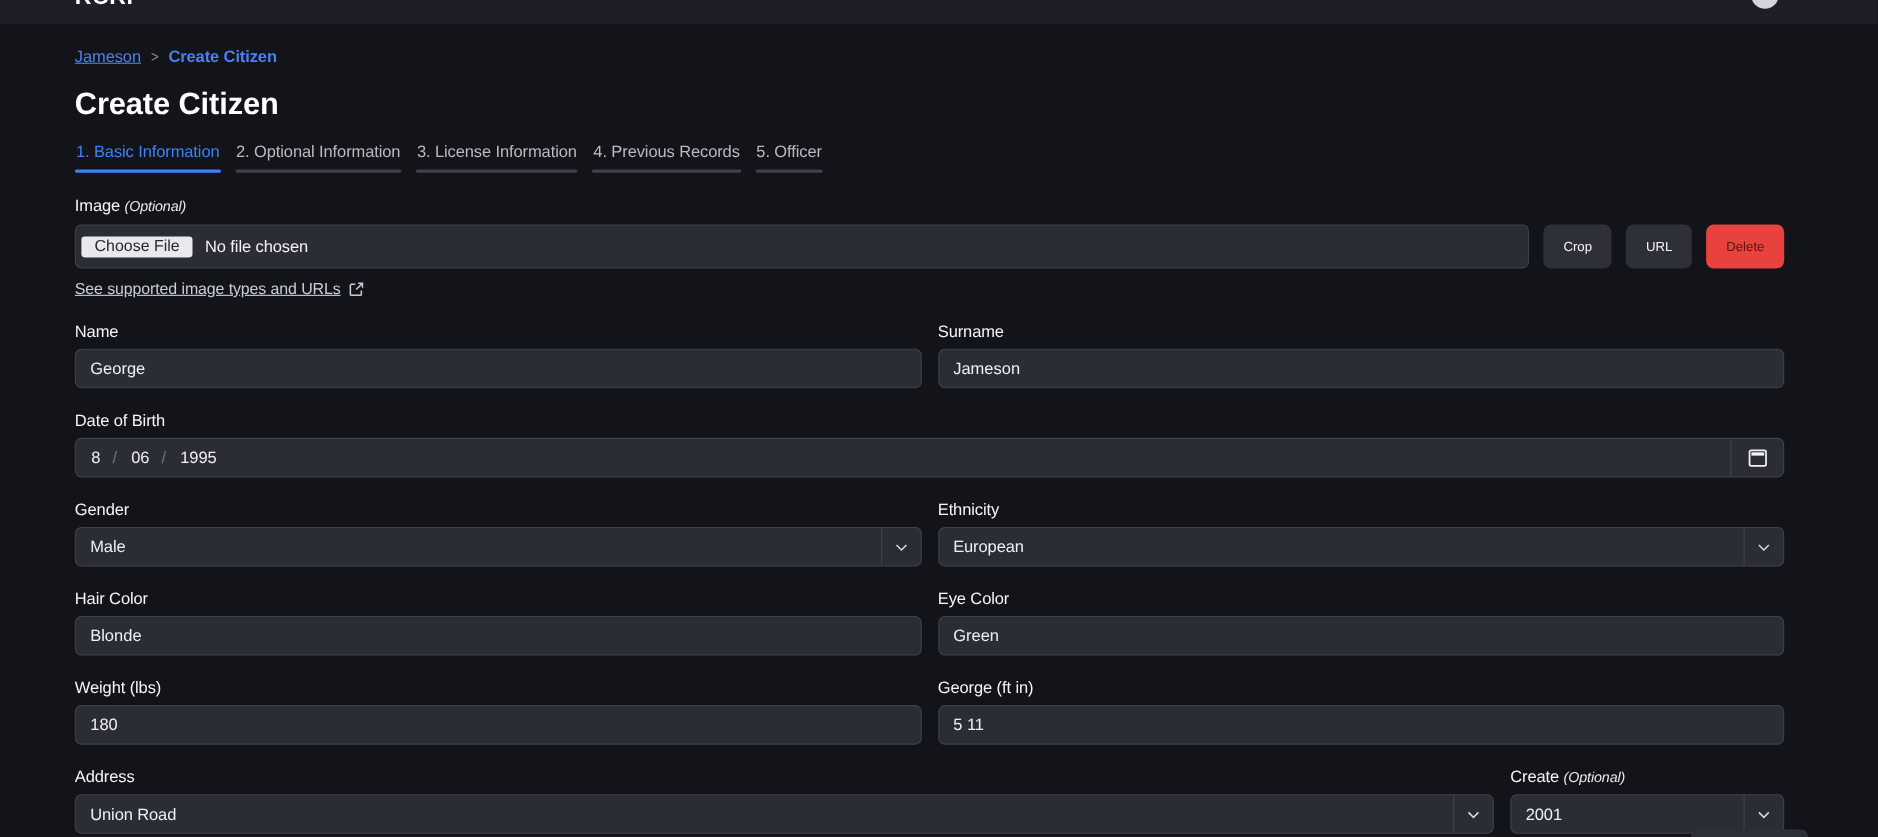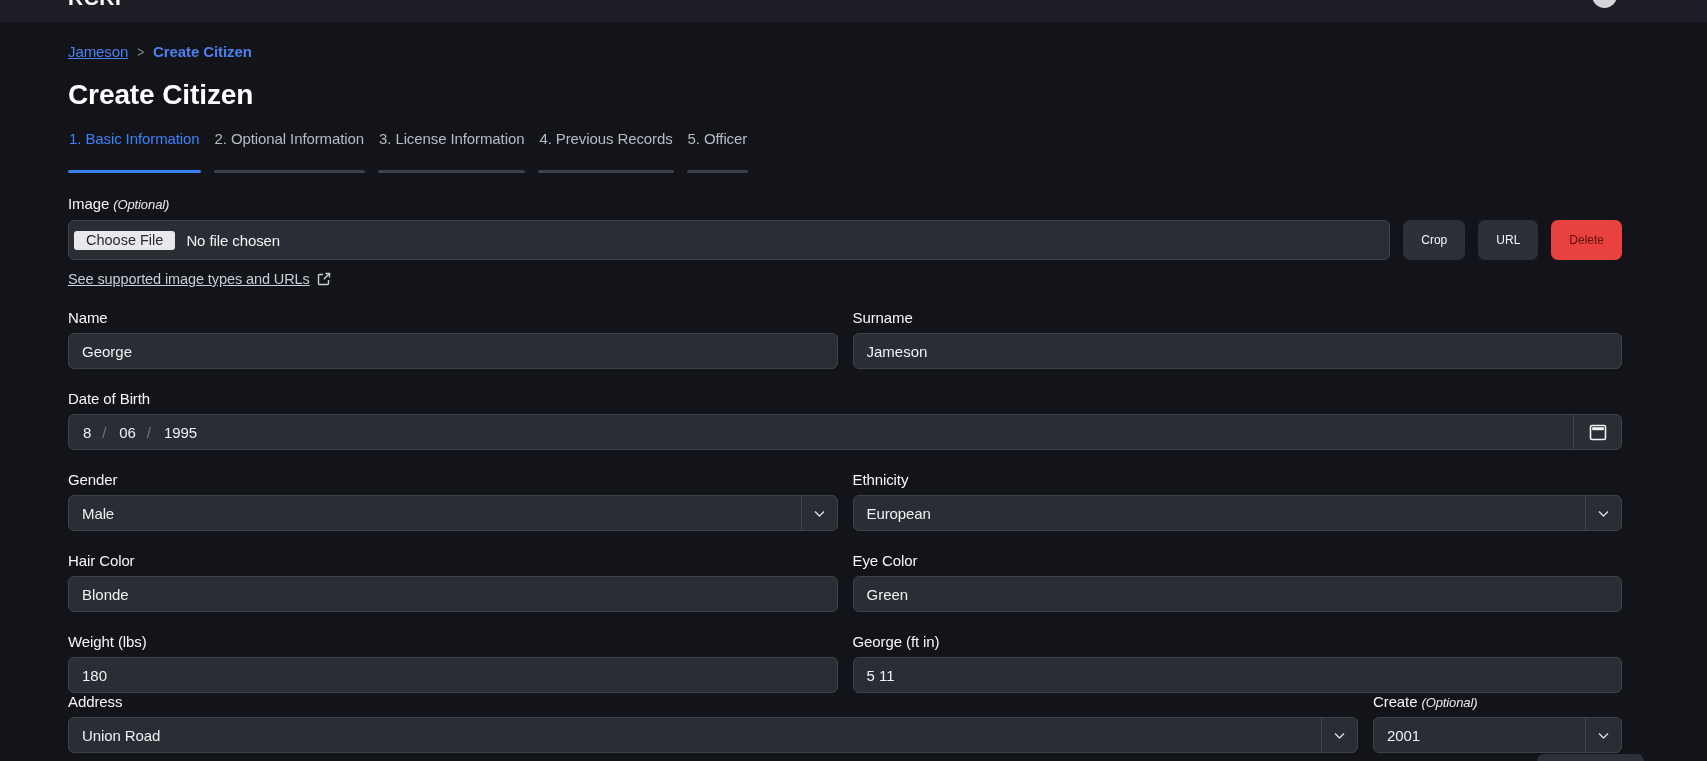--- a/index.html
+++ b/index.html
@@ -36,33 +36,33 @@
   .breadcrumb a { color:#4c80f2; text-decoration:none; cursor:pointer; }
   .crumb-first { text-decoration:underline !important; }
   .crumb-last { font-weight:700; }
   .crumb-sep { color:#8a8f99; font-size:12px; margin:0 9px; transform:scaleY(1.2); }
 
   .page-title { margin-top:19px; font-size:28px; font-weight:700; color:#ffffff; }
 
   
   .tabs { display:flex; gap:13px; margin-top:19px; }
   .tab { cursor:pointer; }
-  .tab-label { font-size:15px; padding:0 1px 23px 1px; color:#b7bbc3; display:block; }
+  .tab-label { font-size:15px; padding:0 1px 7px 1px; color:#b7bbc3; display:block; }
   .tab-underline { height:3px; border-radius:3px; background:#3e414b; }
   .tab.active .tab-label { color:#3b82f6; }
   .tab.active .tab-underline { background:#3b82f6; }
 
   
   .form { margin-top:22px; }
   .field-label { display:block; font-size:15px; color:#f5f6f8; margin-bottom:7px; }
   .optional-tag { font-style:italic; font-size:13px; color:#e8eaee; margin-left:4px; }
 
   .row-2 { display:grid; grid-template-columns:1fr 1fr; gap:15px; margin-top:21px; }
   .row-1 { margin-top:21px; }
-  .row-addr { display:grid; grid-template-columns:1fr 249px; gap:15px; }
+  .row-addr { display:grid; grid-template-columns:1fr 249px; gap:15px; margin-top:21px; }
 
   .text-input, .select-box, .dob-box {
     width:100%; height:36px;
     background:#2b2d34;
     border:1px solid #3f424b;
     border-radius:6px;
     color:#eef0f3;
     font-size:15px;
     font-family:"Liberation Sans", sans-serif;
   }

